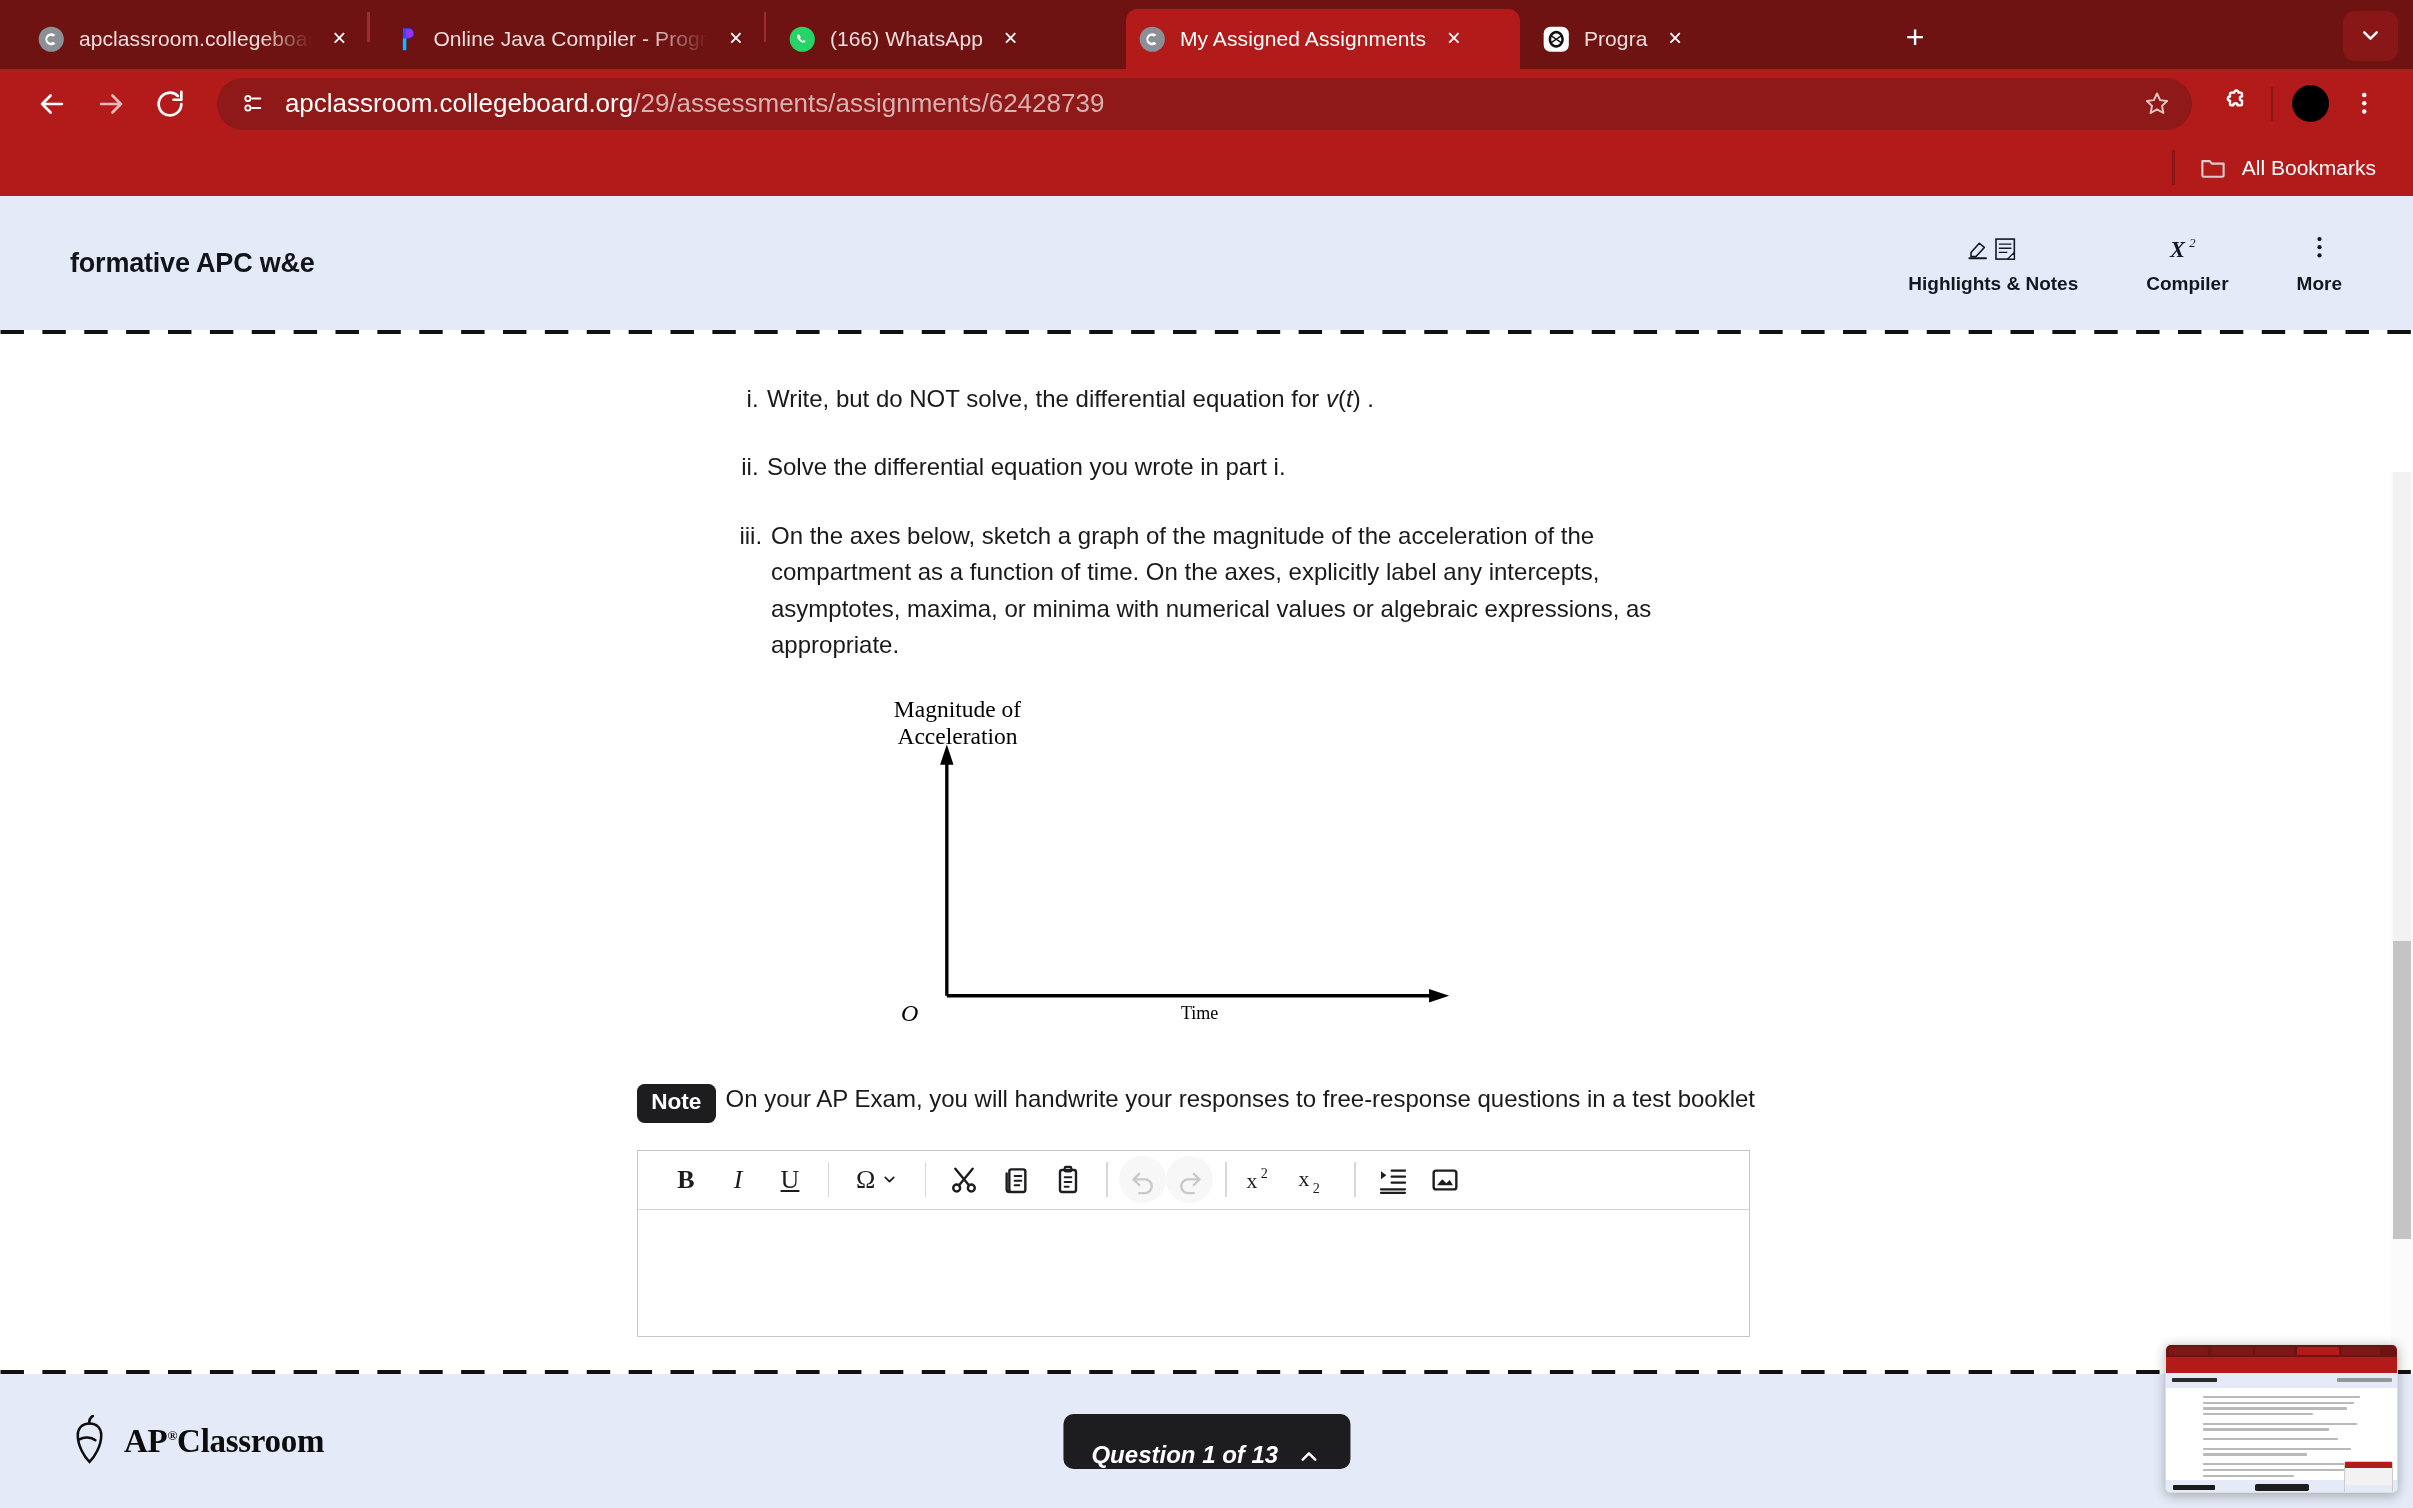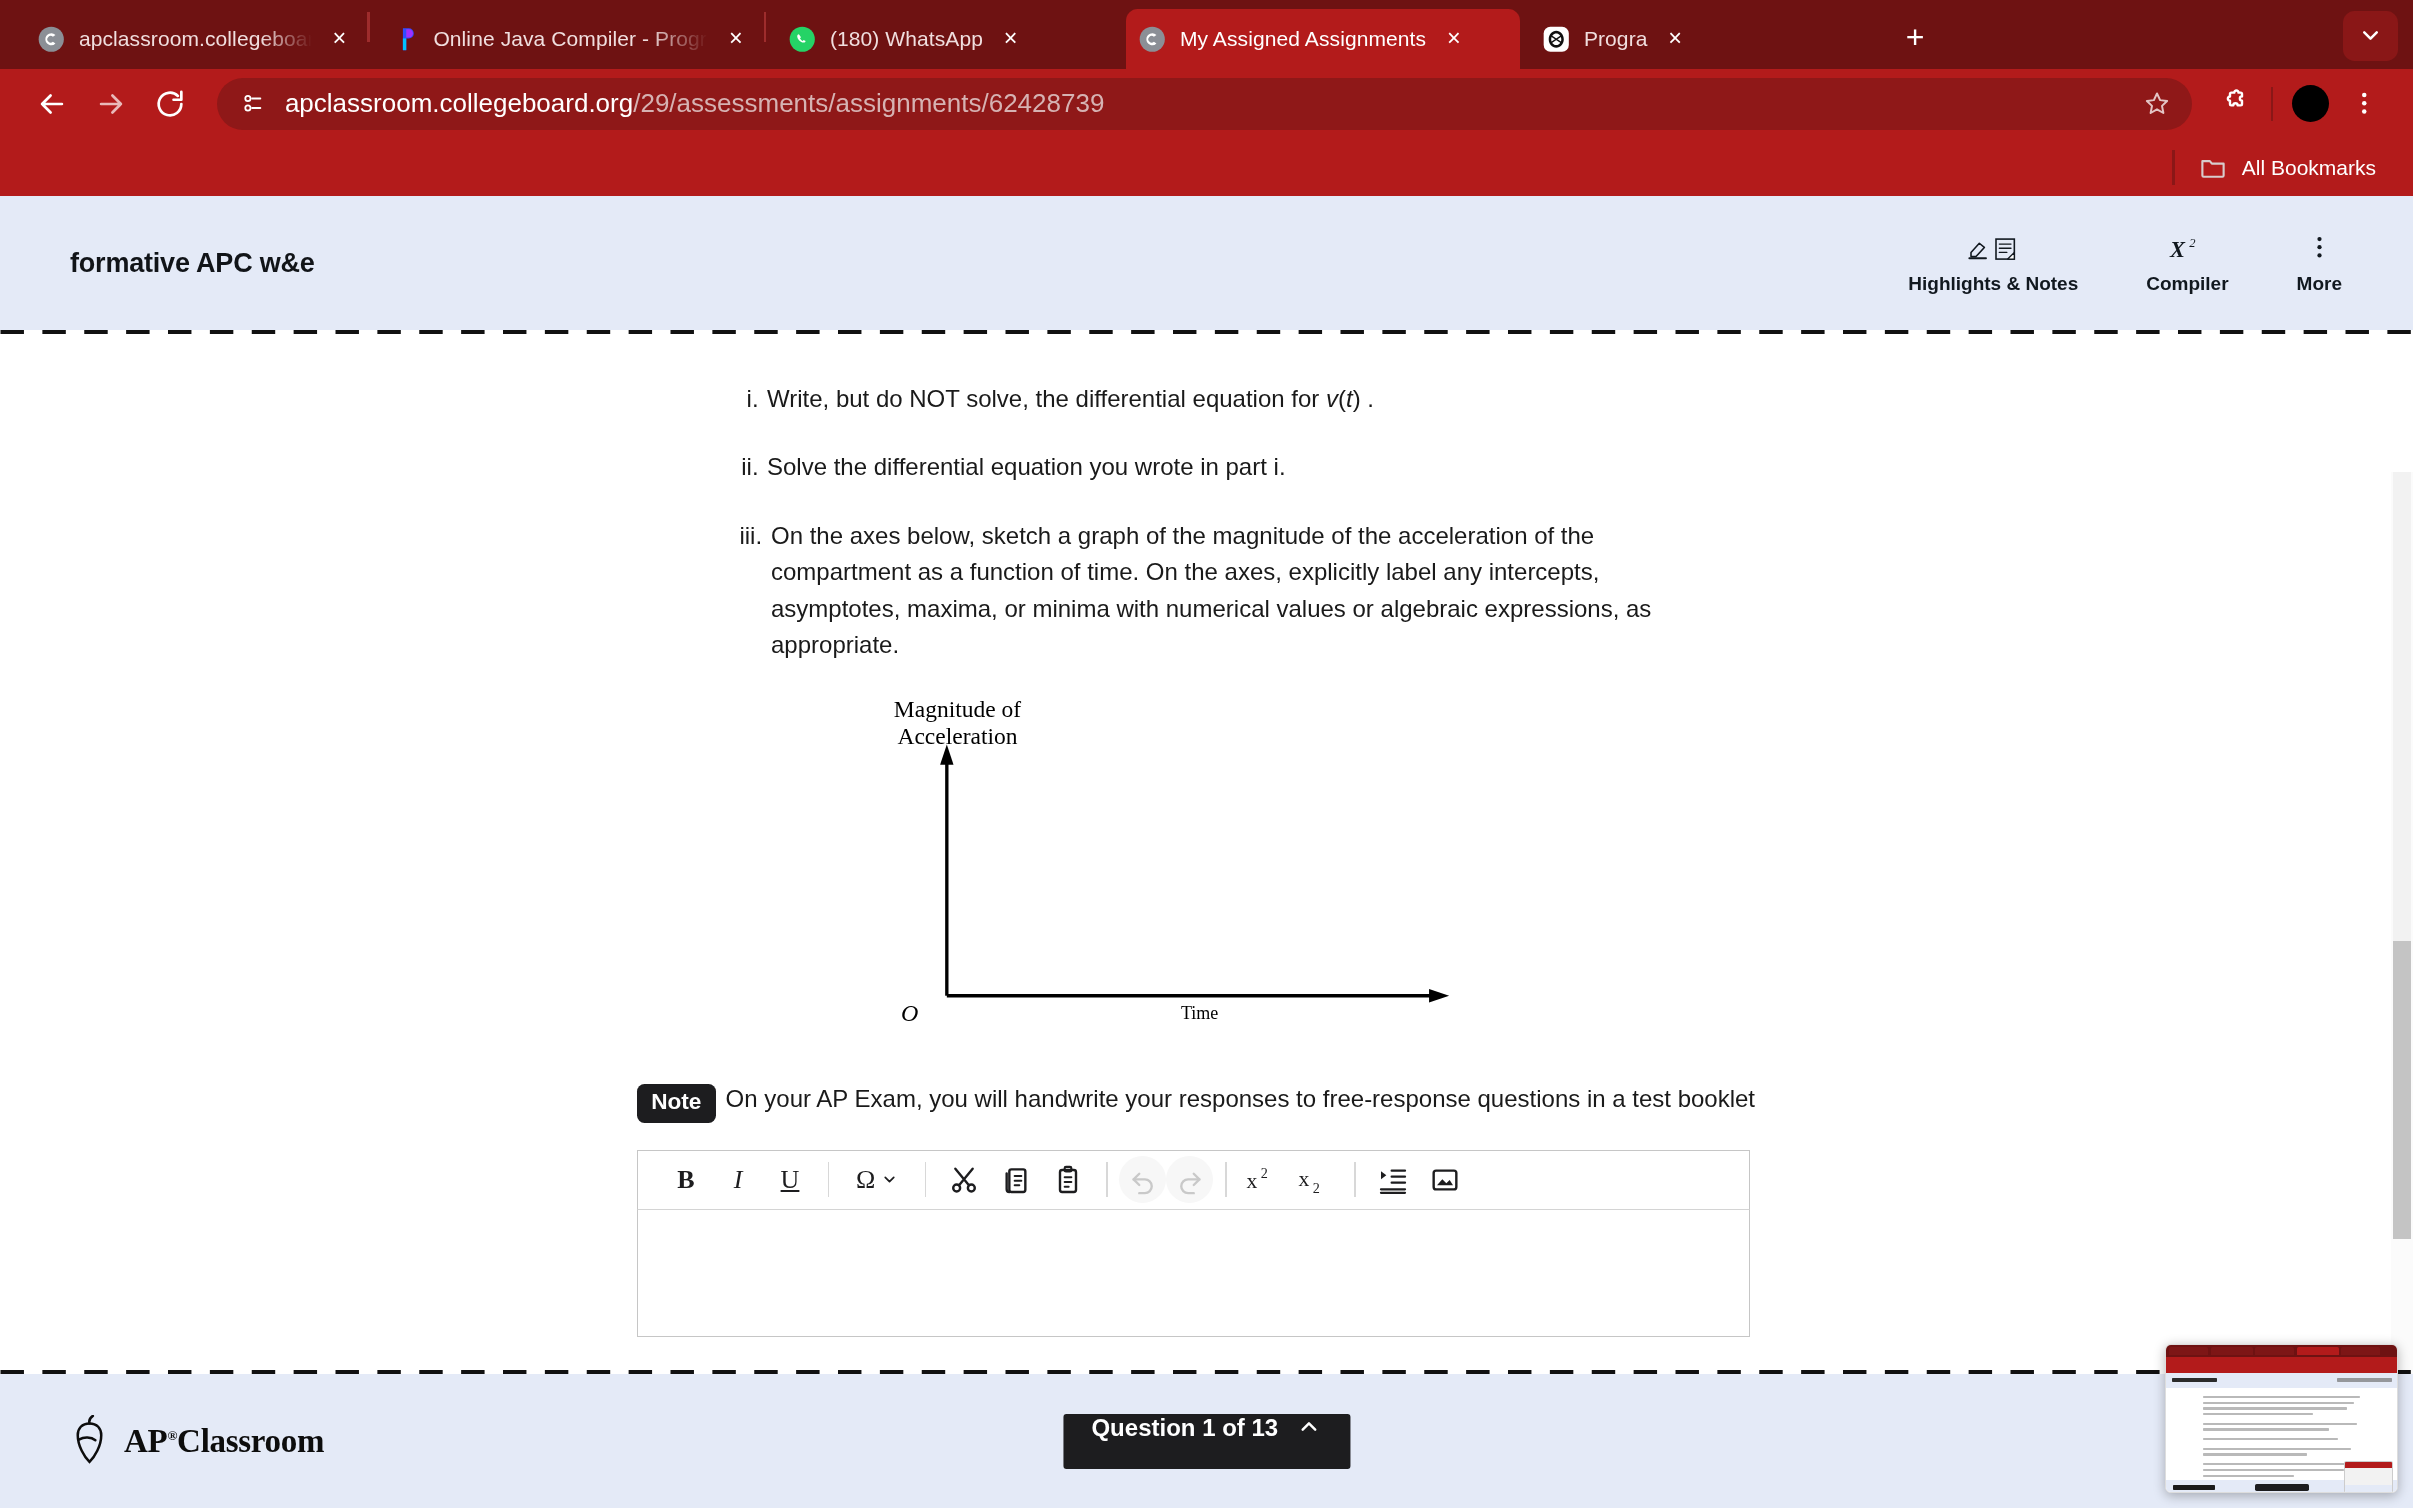--- a/index.html
+++ b/index.html
@@ -179,23 +179,23 @@
     background:#e4eaf7; display:flex; align-items:center; padding:8px 70px;
   }
   .ap-logo { display:flex; align-items:center; gap:15px; }
   .ap-logo-text {
     font-family:"Liberation Serif", serif; font-size:33px; font-weight:700;
     color:#0d0d0d; letter-spacing:-0.3px;
   }
   .ap-logo-text sup { font-size:13.4px; vertical-align:super; }
   .qnav {
     position:absolute; left:50%; transform:translateX(-50%);
-    background:#1d1d1f; color:#ffffff; border-radius:3px;
-    height:55px; display:flex; align-items:flex-start; gap:18.4px;
-    padding:0 28.5px; font-size:24px; font-weight:700; cursor:pointer;
+    background:#1d1d1f; color:#ffffff; border-radius:10px;
+    height:55px; display:flex; align-items:flex-end; gap:18.4px;
+    padding:0 28.5px; font-size:24px; font-weight:700; cursor:pointer;font-style:italic;
   }
 
   
   .vscroll {
     position:absolute; right:0; top:138px; bottom:0; width:22px;
     background:#fbfbfb;
   }
   .vscroll .thumb {
     position:absolute; left:1.7px; width:18.4px; top:0; height:52%;
     background:#f2f2f2; border-radius:0;
@@ -261,21 +261,21 @@
     </div>
     <div class="tab-sep"></div>
 
     <div class="tab inactive tab-w3">
       <span class="favicon">
         <svg width="28.5" height="28.5" viewBox="0 0 34 34">
             <circle cx="17" cy="17" r="15" fill="#25d366"></circle>
             <path d="M13 11c-1 0-2 1-2 2.5 0 3.5 4 7.5 7.5 7.5 1.5 0 2.5-1 2.5-2l-2.3-1.2-1.2 1.2c-1.4-.6-2.6-1.8-3.2-3.2l1.2-1.2z" fill="#fff"></path>
           </svg>
       </span>
-      <span class="tab-title">(180) WhatsApp</span>
+      <span class="tab-title">(166) WhatsApp</span>
       <span class="tab-close">×</span>
     </div>
 
     <div class="tab active tab-w4">
       <span class="favicon">
         <svg width="28.5" height="28.5" viewBox="0 0 34 34">
             <circle cx="17" cy="17" r="15" fill="#8b8f96"></circle>
             <path d="M10 17a7 7 0 0 1 12-5l-3 2a4 4 0 1 0 0 6l3 2a7 7 0 0 1-12-5z" fill="#fff"></path>
           </svg>
       </span>

